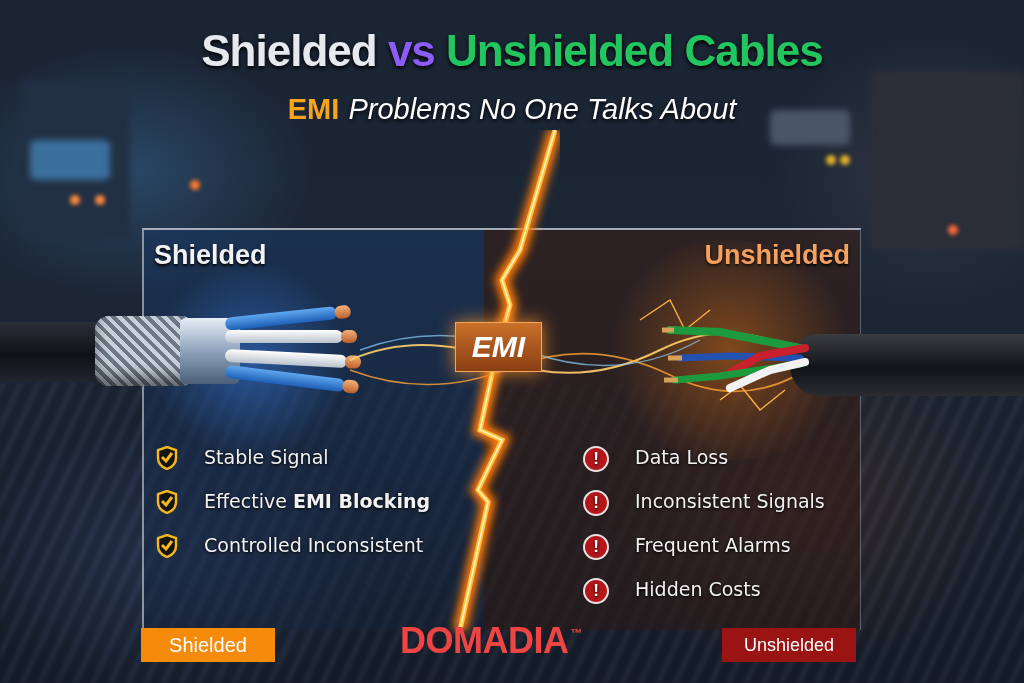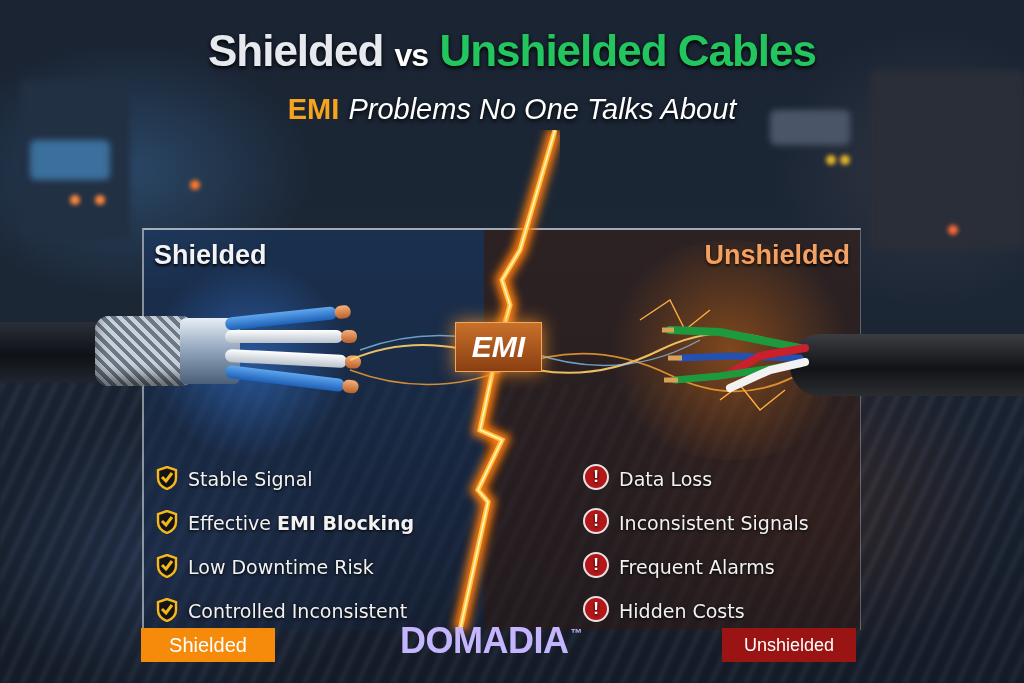--- a/index.html
+++ b/index.html
@@ -17,21 +17,21 @@
   .rack{position:absolute;border-radius:6px;filter:blur(3px);}
   .led{position:absolute;width:10px;height:10px;border-radius:50%;filter:blur(2px);}
   
   .strands{position:absolute;left:0;right:0;bottom:0;height:300px;
      background:repeating-linear-gradient(115deg, rgba(70,85,110,.35) 0 6px, rgba(20,28,40,.4) 6px 16px);
      opacity:.55;filter:blur(1.5px);}
 
   .title{position:absolute;left:0;right:0;top:26px;text-align:center;
          font-family:"Liberation Sans",sans-serif;font-weight:bold;font-size:44px;letter-spacing:-1px;}
   .title .w{color:#e6e9ee;text-shadow:0 2px 4px #000;}
-  .title .vs{color:#ffffff;font-size:32px;text-shadow:0 2px 4px #000;}
+  .title .vs{color:#8b5cf6;font-size:44px;text-shadow:0 2px 4px #000;}
   .title .o{color:#22c55e;text-shadow:0 2px 4px #000;}
   .subtitle{position:absolute;left:0;right:0;top:92px;text-align:center;font-size:29px;}
   .subtitle .emi{color:#f6a41c;font-weight:bold;font-family:"Liberation Sans",sans-serif;}
   .subtitle .rest{color:#ffffff;font-style:italic;font-family:"Liberation Sans",sans-serif;text-shadow:0 2px 4px #000;}
 
   .panel{position:absolute;left:142px;top:228px;width:716px;height:400px;
          border-top:2px solid rgba(210,215,225,.75);border-left:2px solid rgba(210,215,225,.6);
          border-right:1px solid rgba(210,215,225,.35);}
   .panel-left{position:absolute;left:0;top:0;width:340px;height:100%;
      background:linear-gradient(180deg, rgba(25,55,100,.55), rgba(20,35,60,.45));}
@@ -64,34 +64,34 @@
      background:radial-gradient(circle, rgba(255,130,20,.4), transparent 70%);}
 
   .emi-badge{position:absolute;left:455px;top:322px;width:85px;height:48px;
      background:linear-gradient(180deg,#c9702a,#8a3f12);border:1px solid #f3a75a;
      box-shadow:0 0 18px rgba(255,150,40,.8);display:flex;align-items:center;justify-content:center;}
   .emi-badge span{color:#fff;font-family:"Liberation Sans",sans-serif;font-style:italic;font-weight:bold;font-size:30px;}
 
   .list{position:absolute;list-style:none;margin:0;padding:0;}
   .list.l{left:156px;top:446px;}
   .list.r{left:583px;top:446px;}
-  .list li{height:44px;display:flex;align-items:flex-end;gap:10px;color:#f2f2f2;font-size:19px;
+  .list li{height:44px;display:flex;align-items:flex-start;gap:26px;color:#f2f2f2;font-size:19px;
      font-family:"DejaVu Sans",sans-serif;text-shadow:0 1px 3px #000;}
   .list li b{font-weight:bold;}
   .shield{width:22px;height:24px;}
   .warn{width:26px;height:26px;border-radius:50%;background:#b3171a;border:2px solid #e8e2e2;
      box-sizing:border-box;display:flex;align-items:center;justify-content:center;
      color:#fff;font-weight:bold;font-size:17px;font-family:"Liberation Sans",sans-serif;}
 
   .tag{position:absolute;top:628px;height:34px;display:flex;align-items:center;justify-content:center;
      font-family:"Liberation Sans",sans-serif;font-size:20px;color:#fff;}
   .tag.l{left:141px;width:134px;background:#f58a0b;}
   .tag.r{left:722px;width:134px;background:#9b1414;font-size:18px;}
   .brand{position:absolute;left:400px;top:620px;font-family:"Liberation Sans",sans-serif;font-weight:bold;
-     font-size:36px;color:#c4b5fd;letter-spacing:-0.5px;text-align:right;}
+     font-size:36px;color:#ef4444;letter-spacing:-0.5px;text-align:right;}
   .brand sup{font-size:12px;vertical-align:top;position:relative;top:6px;margin-left:2px;}
 </style>
 </head>
 <body>
 
 <div class="bg"></div>
 
 <div class="rack" style="left:20px;top:80px;width:110px;height:160px;background:#223044;"></div>
 <div class="rack" style="left:30px;top:140px;width:80px;height:40px;background:#3b6f9c;"></div>
 <div class="rack" style="left:870px;top:70px;width:154px;height:180px;background:#2a2e38;"></div>
@@ -191,27 +191,20 @@
         <path d="M11 1 L20 4 V12 C20 18 15 21.5 11 23 C7 21.5 2 18 2 12 V4 Z" fill="#141414" stroke="#f5b81c" stroke-width="2.4"></path>
         <path d="M6 11 L10 15 L16 7" stroke="#f5b81c" stroke-width="3" fill="none"></path>
       </svg>
     <span><span>Effective </span><b>EMI Blocking</b></span>
   </li>
   <li>
     <svg class="shield" viewBox="0 0 22 24">
         <path d="M11 1 L20 4 V12 C20 18 15 21.5 11 23 C7 21.5 2 18 2 12 V4 Z" fill="#141414" stroke="#f5b81c" stroke-width="2.4"></path>
         <path d="M6 11 L10 15 L16 7" stroke="#f5b81c" stroke-width="3" fill="none"></path>
       </svg>
-    <span>Low Downtime Risk</span>
-  </li>
-  <li>
-    <svg class="shield" viewBox="0 0 22 24">
-        <path d="M11 1 L20 4 V12 C20 18 15 21.5 11 23 C7 21.5 2 18 2 12 V4 Z" fill="#141414" stroke="#f5b81c" stroke-width="2.4"></path>
-        <path d="M6 11 L10 15 L16 7" stroke="#f5b81c" stroke-width="3" fill="none"></path>
-      </svg>
     <span>Controlled Inconsistent</span>
   </li>
 </ul>
 
 <ul class="list r">
   <li>
     <span class="warn">!</span>
     <span>Data Loss</span>
   </li>
   <li>

